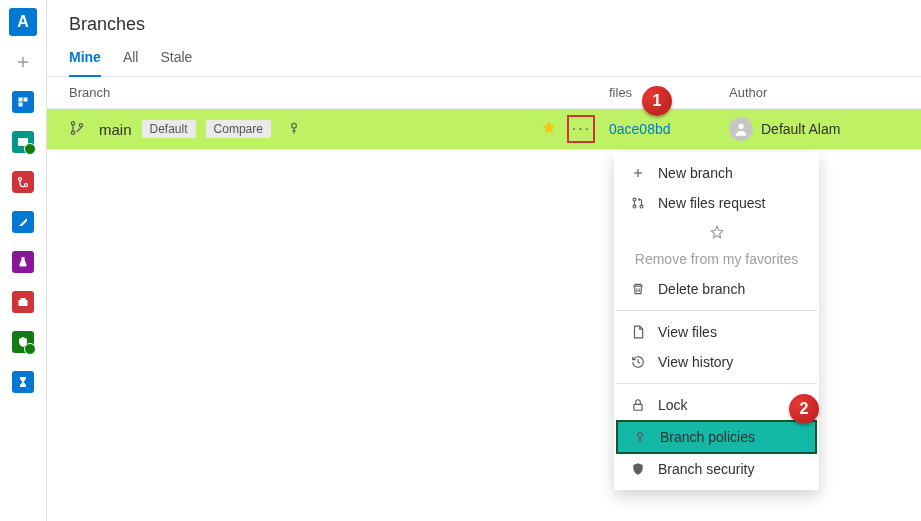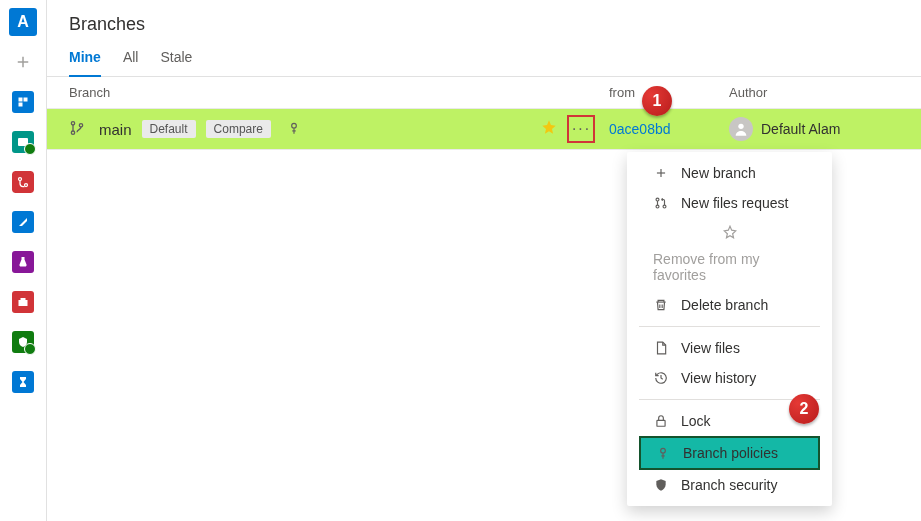--- a/index.html
+++ b/index.html
@@ -161,26 +161,26 @@
   .author-avatar {
     width: 24px; height: 24px; border-radius: 50%; background: #c8c6c4;
     display:flex; align-items:center; justify-content:center; color:#fff;
   }
   .author-name { font-size: 14px; color: #323130; }
 
   
   .context-menu {
     position: absolute;
     top: 152px;
-    left: 580px;
+    left: 567px;
     width: 205px;
     background: #fff;
     box-shadow: 0 6px 16px rgba(0,0,0,0.18);
     border-radius: 2px;
-    padding: 6px 12px;
+    padding: 6px 2px;
     z-index: 100;
   }
   .menu-item {
     display: flex;
     align-items: center;
     gap: 12px;
     padding: 7px 14px;
     cursor: pointer;
     font-size: 14px;
     color: #323130;
@@ -317,21 +317,21 @@
   <div class="page-title">Branches</div>
 
   <div class="tabs">
     <div class="tab active">Mine</div>
     <div class="tab">All</div>
     <div class="tab">Stale</div>
   </div>
 
   <div class="col-headers">
     <div class="col-branch">Branch</div>
-    <div class="col-commit">from</div>
+    <div class="col-commit">files</div>
     <div class="col-author">Author</div>
   </div>
 
   <div class="branch-row">
     <div class="branch-left">
       <span>
         <svg width="16" height="16" viewBox="0 0 24 24" fill="none" stroke="#605e5c" stroke-width="2">
             <circle cx="6" cy="5" r="2.5"></circle>
             <circle cx="6" cy="19" r="2.5"></circle>
             <circle cx="18" cy="8" r="2.5"></circle>

